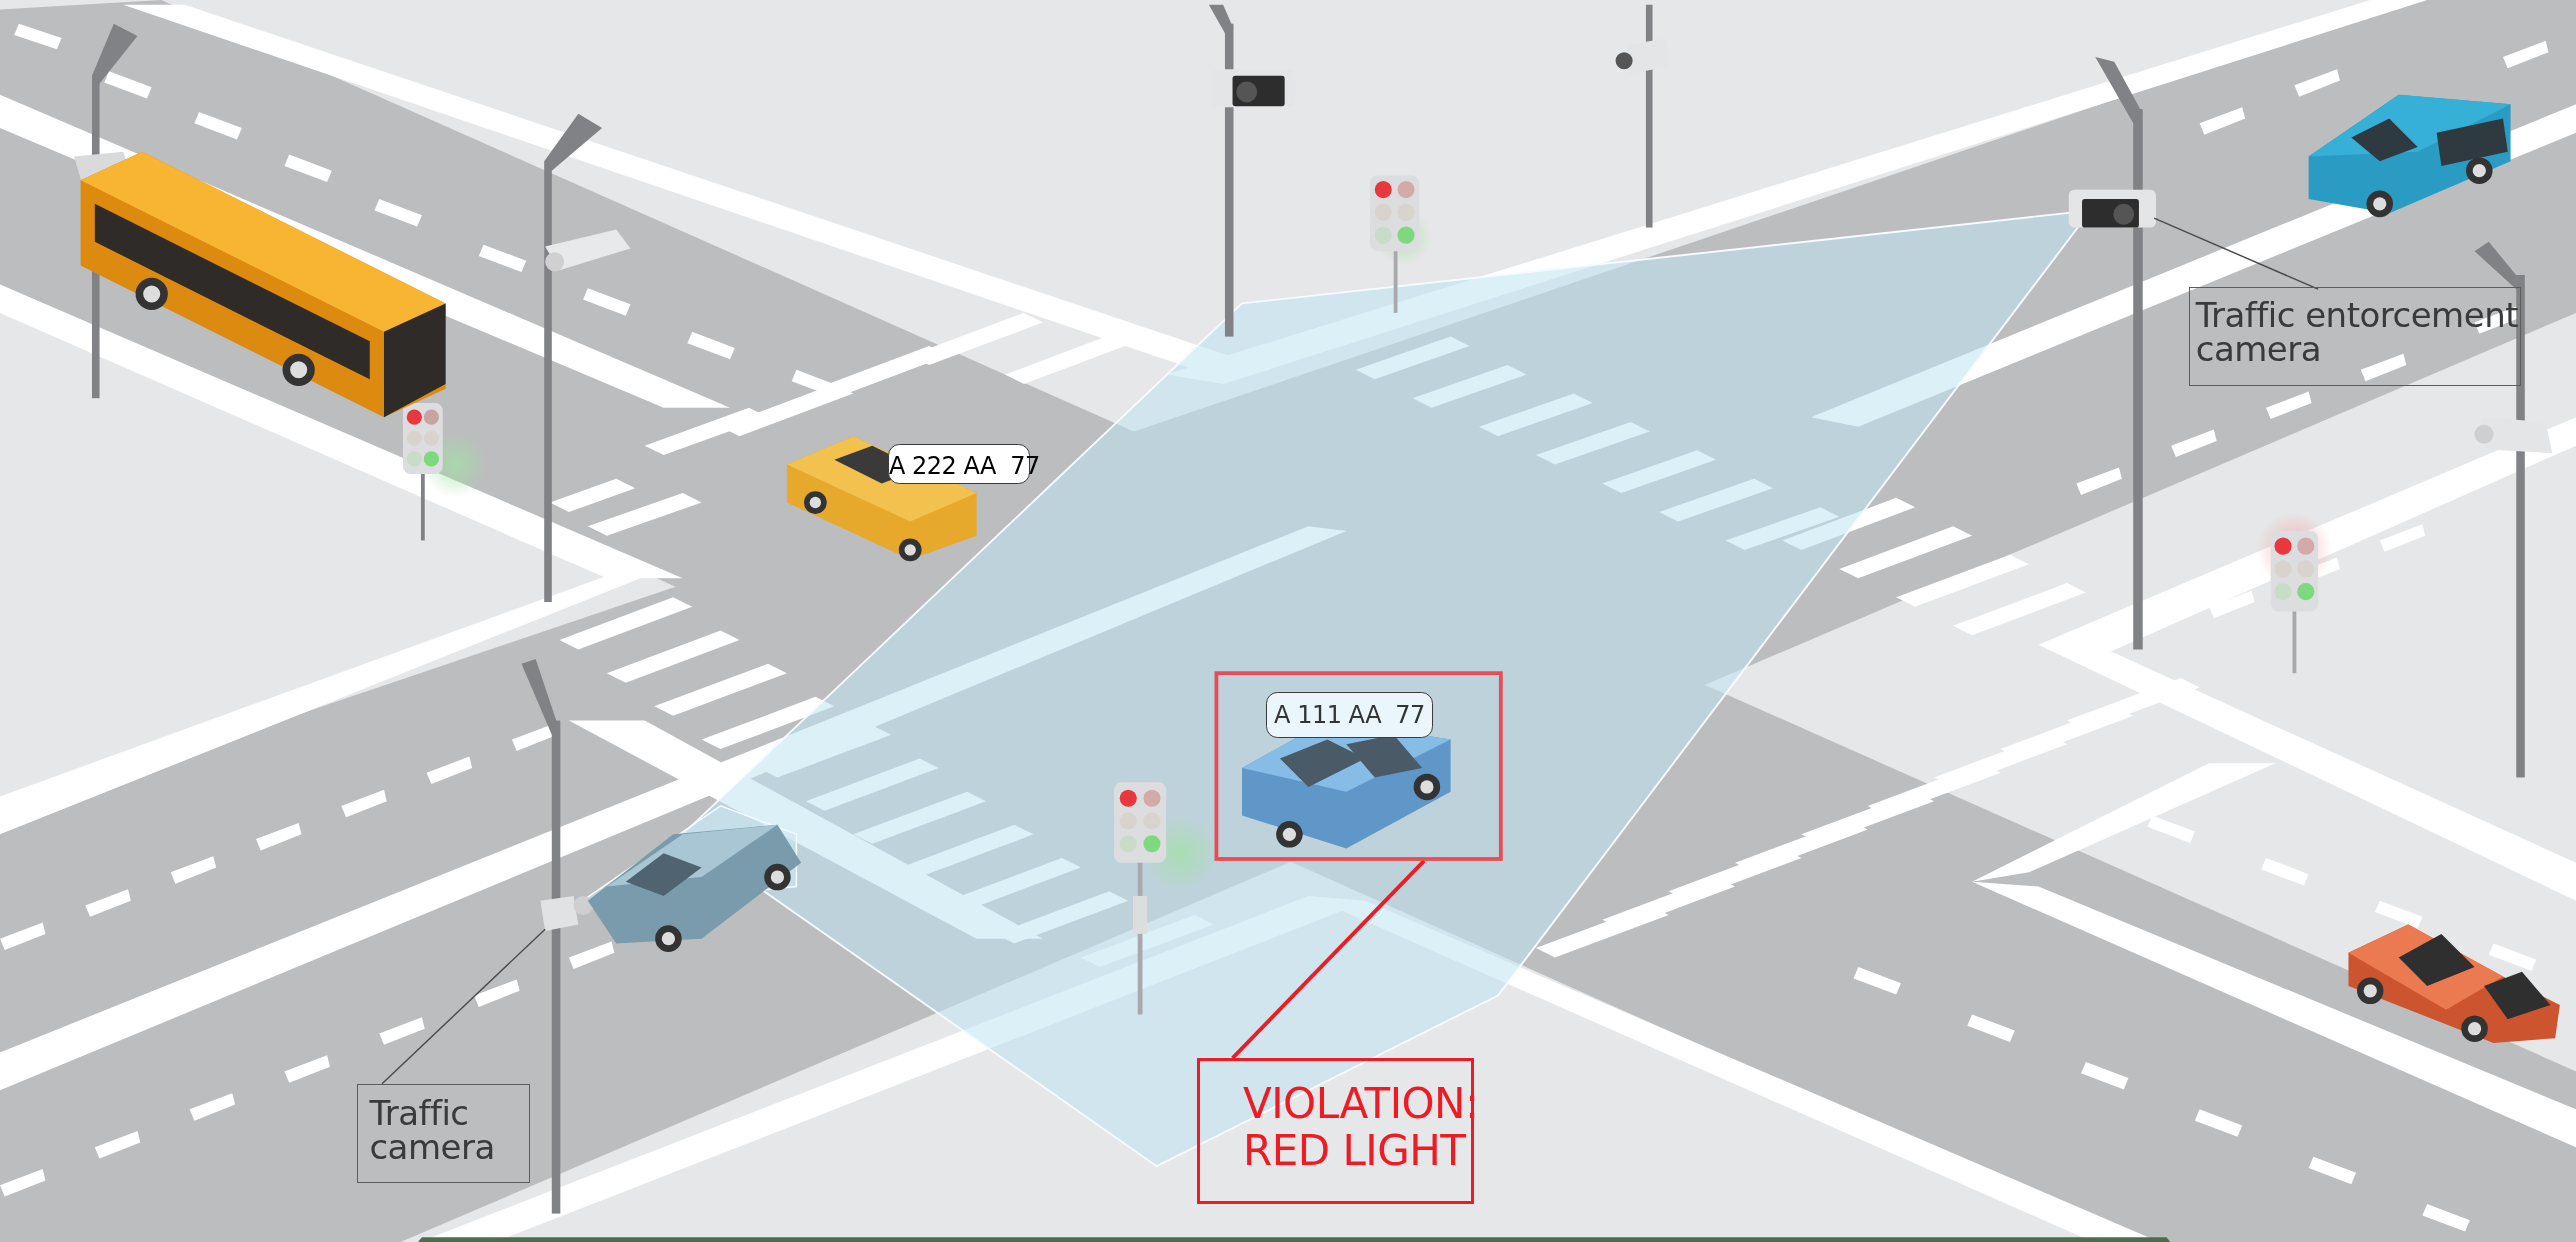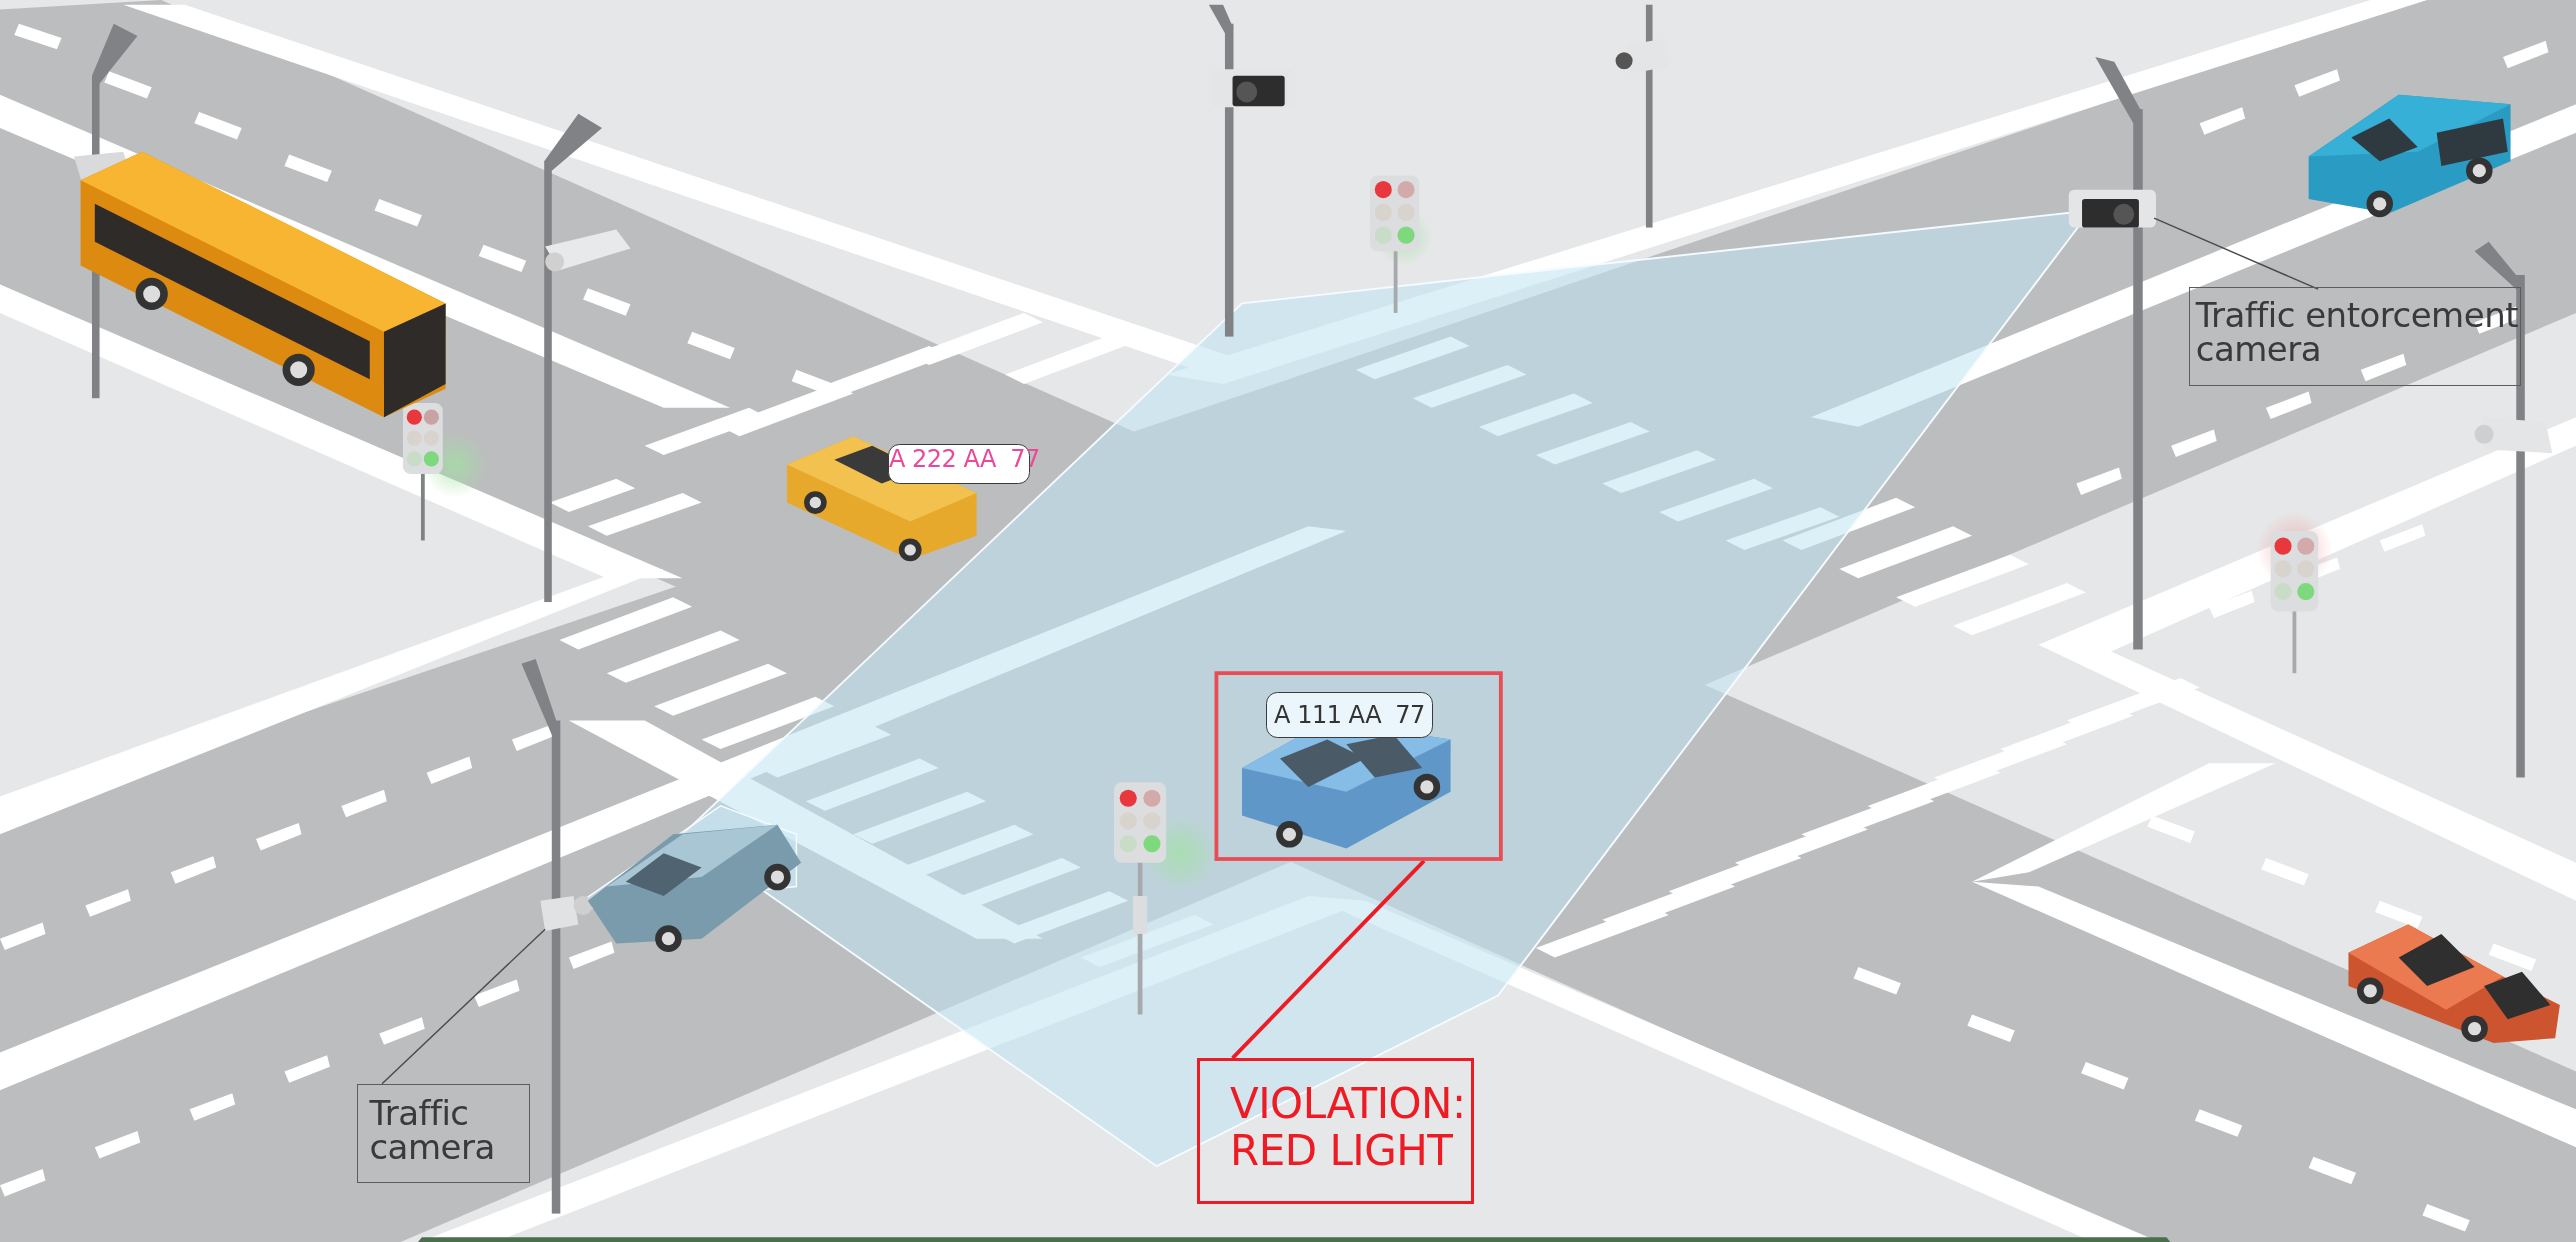--- a/index.html
+++ b/index.html
@@ -3,23 +3,23 @@
 <meta charset="utf-8">
 <style>
   html, body { margin: 0; padding: 0; background: #e6e7e8; }
   body { width: 2576px; height: 1243px; overflow: hidden; position: relative; font-family: "DejaVu Sans", sans-serif; }
   #scene { position: absolute; left: 0; top: 0; width: 2576px; height: 1243px; }
   .label-box { position: absolute; box-sizing: border-box; color: #3a3a3c; font-family: "DejaVu Sans", sans-serif; font-weight: normal; }
   .label-box.gray { border: 1.9px solid #5b5c5e; margin-left: 24px; }
   .label-box.gray span { display: block; line-height: 1.0; }
   #tec-label { left: 2165px; top: 287px; width: 332px; height: 99px; font-size: 34px; padding: 9.5px 0 0 5.7px; letter-spacing: -0.5px; }
   #net-label { left: 333px; top: 1084px; width: 173px; height: 99px; font-size: 34px; padding: 11.4px 0 0 11.4px; letter-spacing: -0.5px; }
-  #violation-label { left: 1197px; top: 1058px; width: 277px; height: 146px; border: 3.8px solid #ed1c24; color: #ed1c24; font-size: 42px; padding: 19px 0 0 30px; line-height: 1.12; letter-spacing: -0.5px; }
+  #violation-label { left: 1197px; top: 1058px; width: 277px; height: 146px; border: 3.8px solid #ed1c24; color: #ed1c24; font-size: 42px; padding: 19px 0 0 43px; line-height: 1.12; letter-spacing: -0.5px; }
   #violation-label span { display: block; }
-  .plate { position: absolute; box-sizing: border-box; border: 1.9px solid #3b3b3b; border-radius: 11.4px; font-family: "DejaVu Sans", sans-serif; font-size: 24px; color: #ec4899; text-align: center; line-height: 1; padding-top: 2px; letter-spacing: -0.5px; white-space: pre; }
+  .plate { position: absolute; box-sizing: border-box; border: 1.9px solid #3b3b3b; border-radius: 11.4px; font-family: "DejaVu Sans", sans-serif; font-size: 24px; color: #000000; text-align: center; line-height: 1; padding-top: 9px; letter-spacing: -0.5px; white-space: pre; }
   #plate-yellow { left: 888px; top: 444px; width: 142px; height: 40px; background: #ffffff; }
   #plate-blue { left: 1233px; top: 692px; width: 167px; height: 46px; background: #eaf6fc; color: #333; padding-top: 10.4px; margin-left: 33px; }
 </style>
 </head>
 <body>
 
 <svg id="scene" viewBox="0 0 2717 1311" xmlns="http://www.w3.org/2000/svg">
   <defs>
     <radialGradient id="glowG" cx="50%" cy="50%" r="50%">
       <stop offset="0%" stop-color="#9fe29f" stop-opacity="0.7"></stop>

